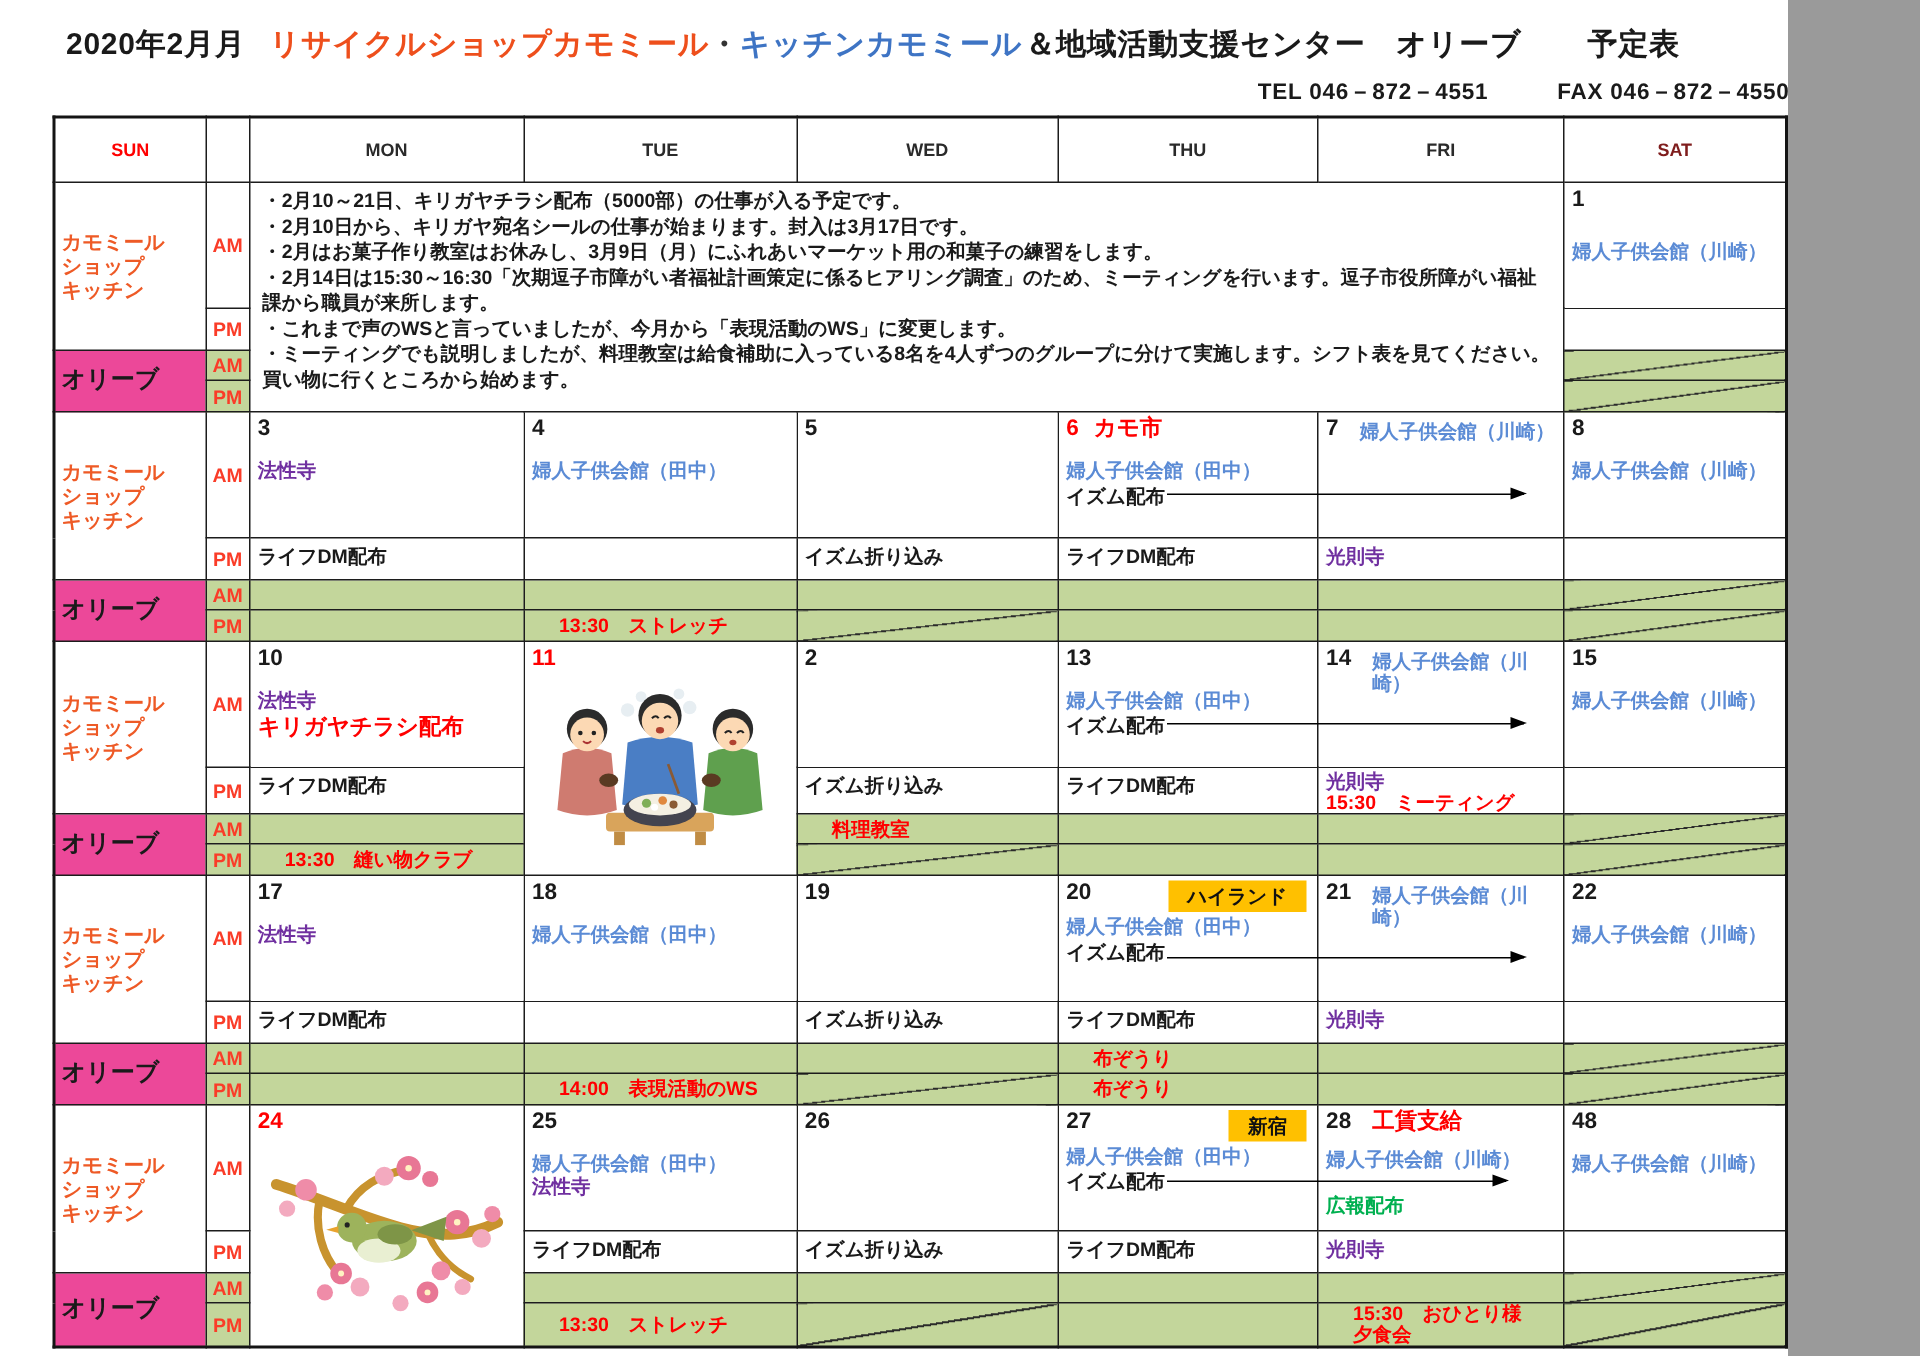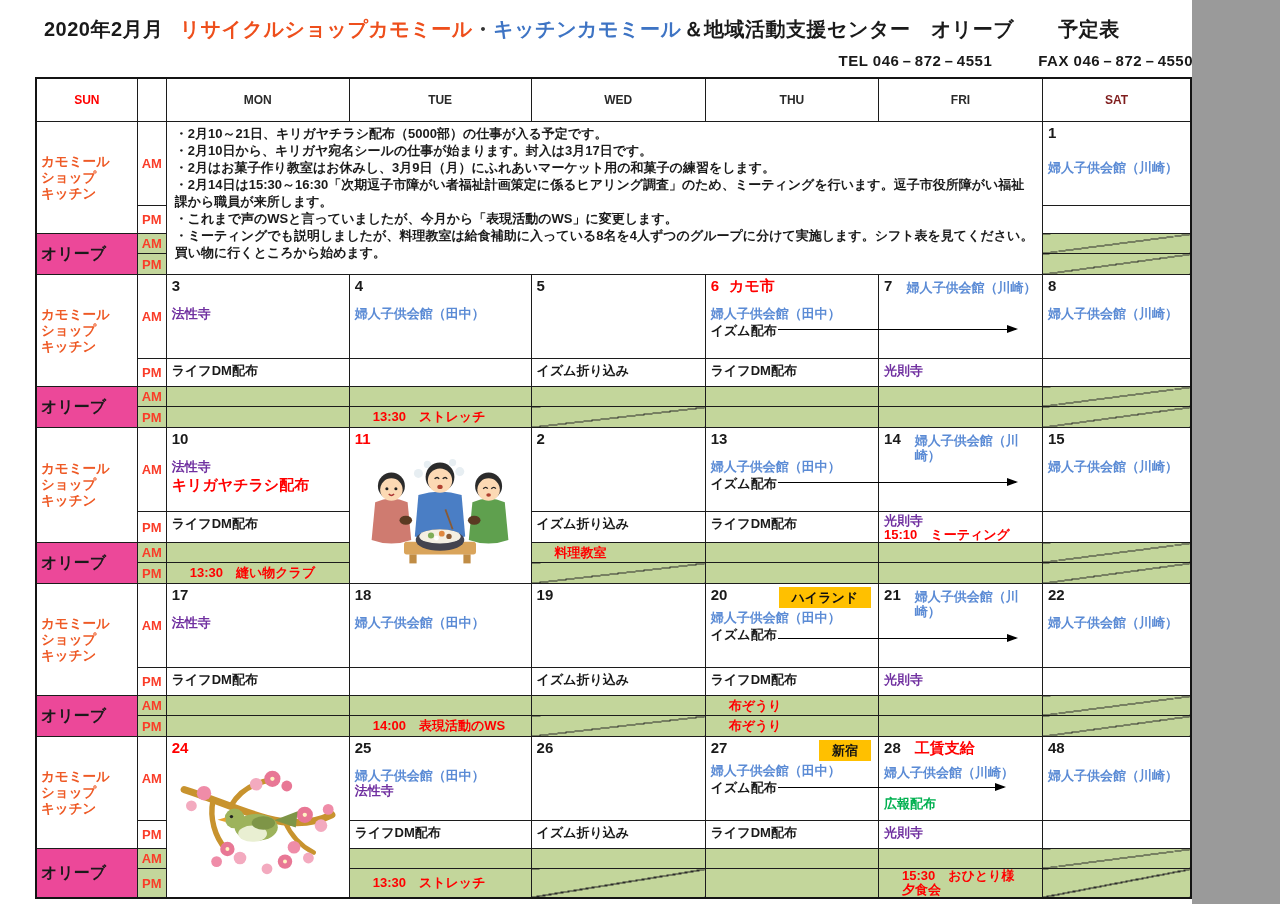--- a/index.html
+++ b/index.html
@@ -278,21 +278,21 @@
             <div class="v">ライフDM配布</div>
           </td>
       <td class="pmc">
             <div class="v">イズム折り込み</div>
           </td>
       <td class="pmc">
             <div class="v">ライフDM配布</div>
           </td>
       <td class="pmc tight">
         <div class="v c-purple">光則寺</div>
-        <div class="v c-red">15:10　ミーティング</div>
+        <div class="v c-red">15:30　ミーティング</div>
       </td>
       <td class="pmc"></td>
     </tr>
     <tr style="height:20px">
       <td class="grp og" rowspan="2">オリーブ</td>
       <td class="ampm og">AM</td>
       <td class="ocell"></td>
       <td class="ocell">
             <div class="ov">料理教室</div>
           </td>

